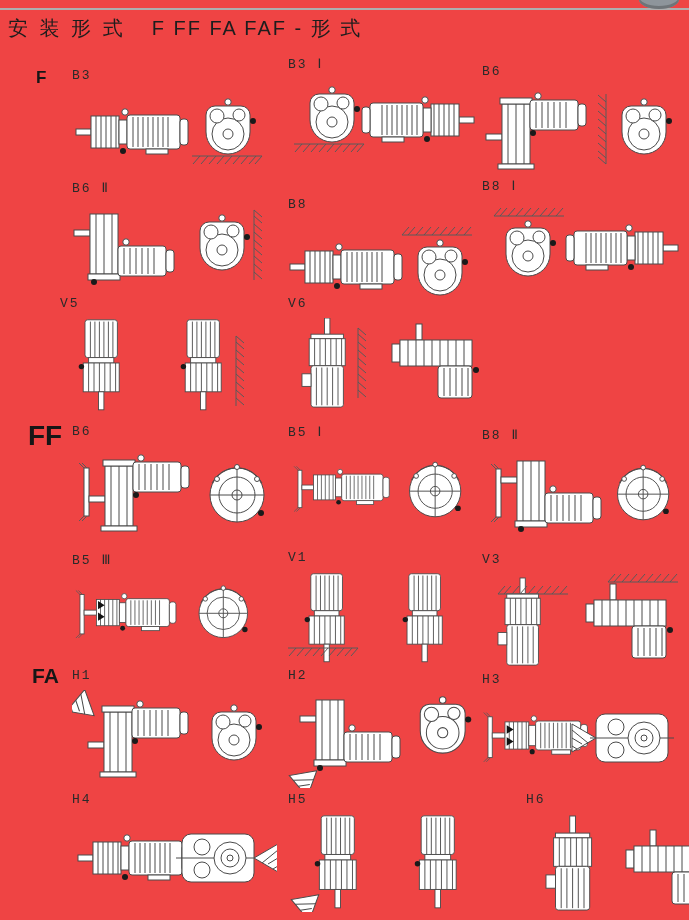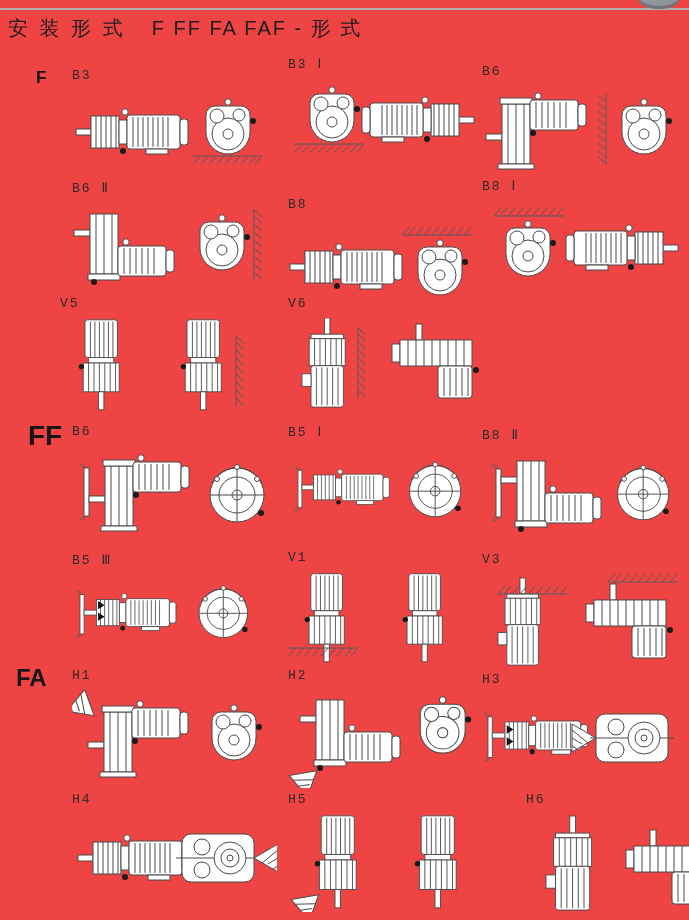--- a/index.html
+++ b/index.html
@@ -307,21 +307,21 @@
         </g>
       <g transform="translate(104,10)">
           <use href="#gm-Tdown"></use>
         </g>
       <g transform="translate(196,8) rotate(180)">
           <use href="#hatch70"></use>
         </g>
     </svg>
   </div>
 
-  <div class="sec-label" style="left:16px;top:664px;font-size:24px;">FA</div>
+  <div class="sec-label" style="left:32px;top:664px;font-size:21px;">FA</div>
 
   <div class="cell" style="left:72px;top:668px;">
     <div class="cell-label">H1</div>
     <svg class="art" width="205" height="92">
       <g transform="translate(14,-2) rotate(40)">
           <use href="#wedge"></use>
         </g>
       <use href="#gm-Lup" x="16" y="10"></use>
       <use href="#gm-front" x="128" y="14"></use>
     </svg>

